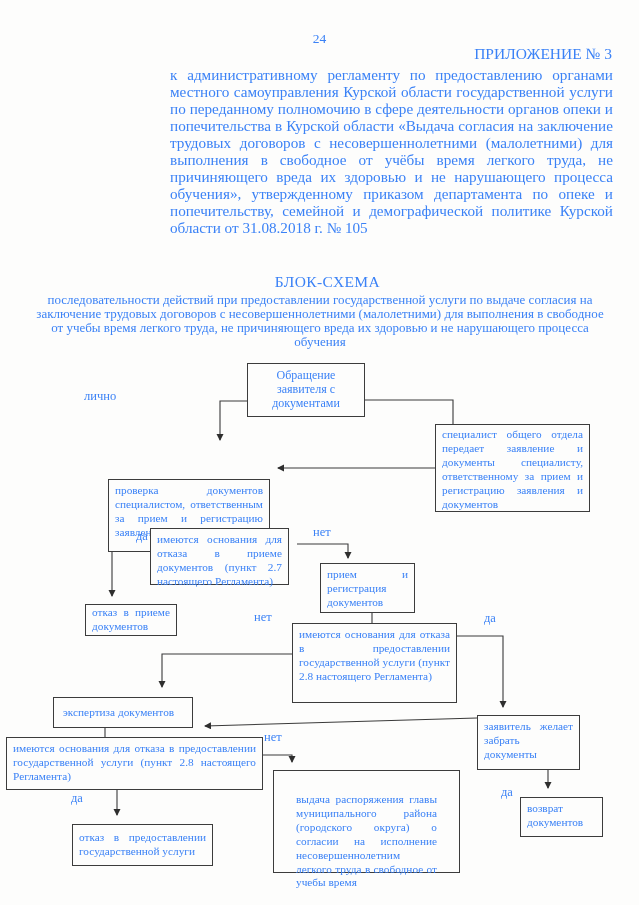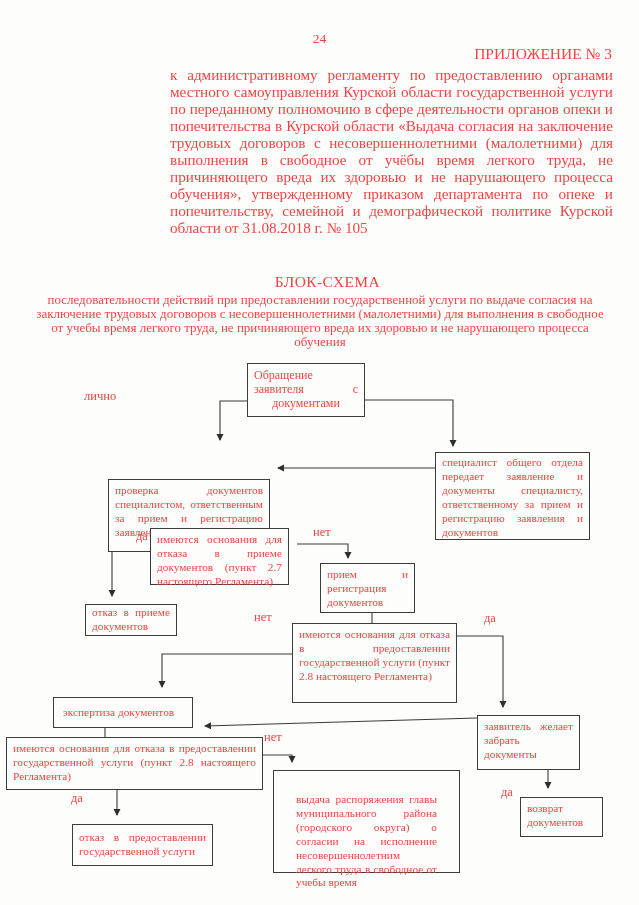--- a/index.html
+++ b/index.html
@@ -1,41 +1,41 @@
 <!DOCTYPE html>
 <html><head>
 <meta charset="utf-8">
 <style>
   html,body{margin:0;padding:0;background:#e8e8e8;}
   .page{
     position:relative;
     width:639px;height:905px;
     background:#fdfdfc;
     font-family:"Liberation Serif","DejaVu Serif",serif;
-    color:#ef4444;
+    color:#3b82f6;
     overflow:hidden;
     margin:0 auto;
   }
   .abs{position:absolute;}
   .page-number{top:31px;left:0;width:639px;text-align:center;font-size:13.5px;}
   .appendix{top:45px;left:0;width:612px;text-align:right;font-size:15.5px;}
   .intro{top:66px;left:170px;width:443px;font-size:15.2px;line-height:17px;
          text-align:justify;text-align-last:left;}
   .scheme-title{top:273px;left:0;width:655px;text-align:center;font-size:15.5px;letter-spacing:.4px;}
   .scheme-subtitle{top:293px;left:36px;width:568px;text-align:center;font-size:13px;line-height:13.9px;}
   .fbox{
     position:absolute;
     border:1px solid #3c3c3c;
     background:#fdfdfc;
     font-size:11.3px;line-height:13.9px;
     padding:4px 6px;
     text-align:justify;text-align-last:left;
     box-sizing:border-box;
   }
-  .fbox.center{text-align-last:center;display:flex;align-items:center;justify-content:center;}
+  .fbox.center{text-align:center;text-align-last:center;display:flex;align-items:center;justify-content:center;}
   .fbox.vcenter{display:flex;align-items:center;}
   .lbl{position:absolute;font-size:12.5px;}
   svg.connectors{position:absolute;left:0;top:0;pointer-events:none;}
 </style>
 </head>
 <body>
 
 <div class="page">
 
   <div class="abs page-number">24</div>
@@ -65,21 +65,21 @@
       <path d="M263,755 H292 V762" marker-end="url(#arr)"></path>
       <path d="M548,770 V788" marker-end="url(#arr)"></path>
       <path d="M477,718 L205,726" marker-end="url(#arr)"></path>
     </g>
   </svg>
 
   <div class="fbox center" style="left:247px;top:363px;width:118px;height:54px;font-size:12px;">Обращение заявителя с документами</div>
 
   <div class="fbox" style="left:108px;top:447px;width:162px;height:73px;margin-top:32px;">проверка документов специалистом, ответственным за прием и регистрацию заявления и документов</div>
 
-  <div class="fbox" style="left:435px;top:452px;width:155px;height:88px;padding:3px 6px;">специалист общего отдела передает заявление и документы специалисту, ответственному за прием и регистрацию заявления и документов</div>
+  <div class="fbox" style="left:435px;top:424px;width:155px;height:88px;padding:3px 6px;">специалист общего отдела передает заявление и документы специалисту, ответственному за прием и регистрацию заявления и документов</div>
 
   <div class="fbox" style="left:150px;top:528px;width:139px;height:57px;">имеются основания для отказа в приеме документов (пункт 2.7 настоящего Регламента)</div>
 
   <div class="fbox vcenter" style="left:85px;top:604px;width:92px;height:32px;">отказ в приеме документов</div>
 
   <div class="fbox" style="left:320px;top:563px;width:95px;height:50px;">прием и регистрация документов</div>
 
   <div class="fbox" style="left:292px;top:623px;width:165px;height:80px;">имеются основания для отказа в предоставлении государственной услуги (пункт 2.8 настоящего Регламента)</div>
 
   <div class="fbox vcenter" style="left:53px;top:697px;width:140px;height:31px;padding-left:9px;">экспертиза документов</div>

